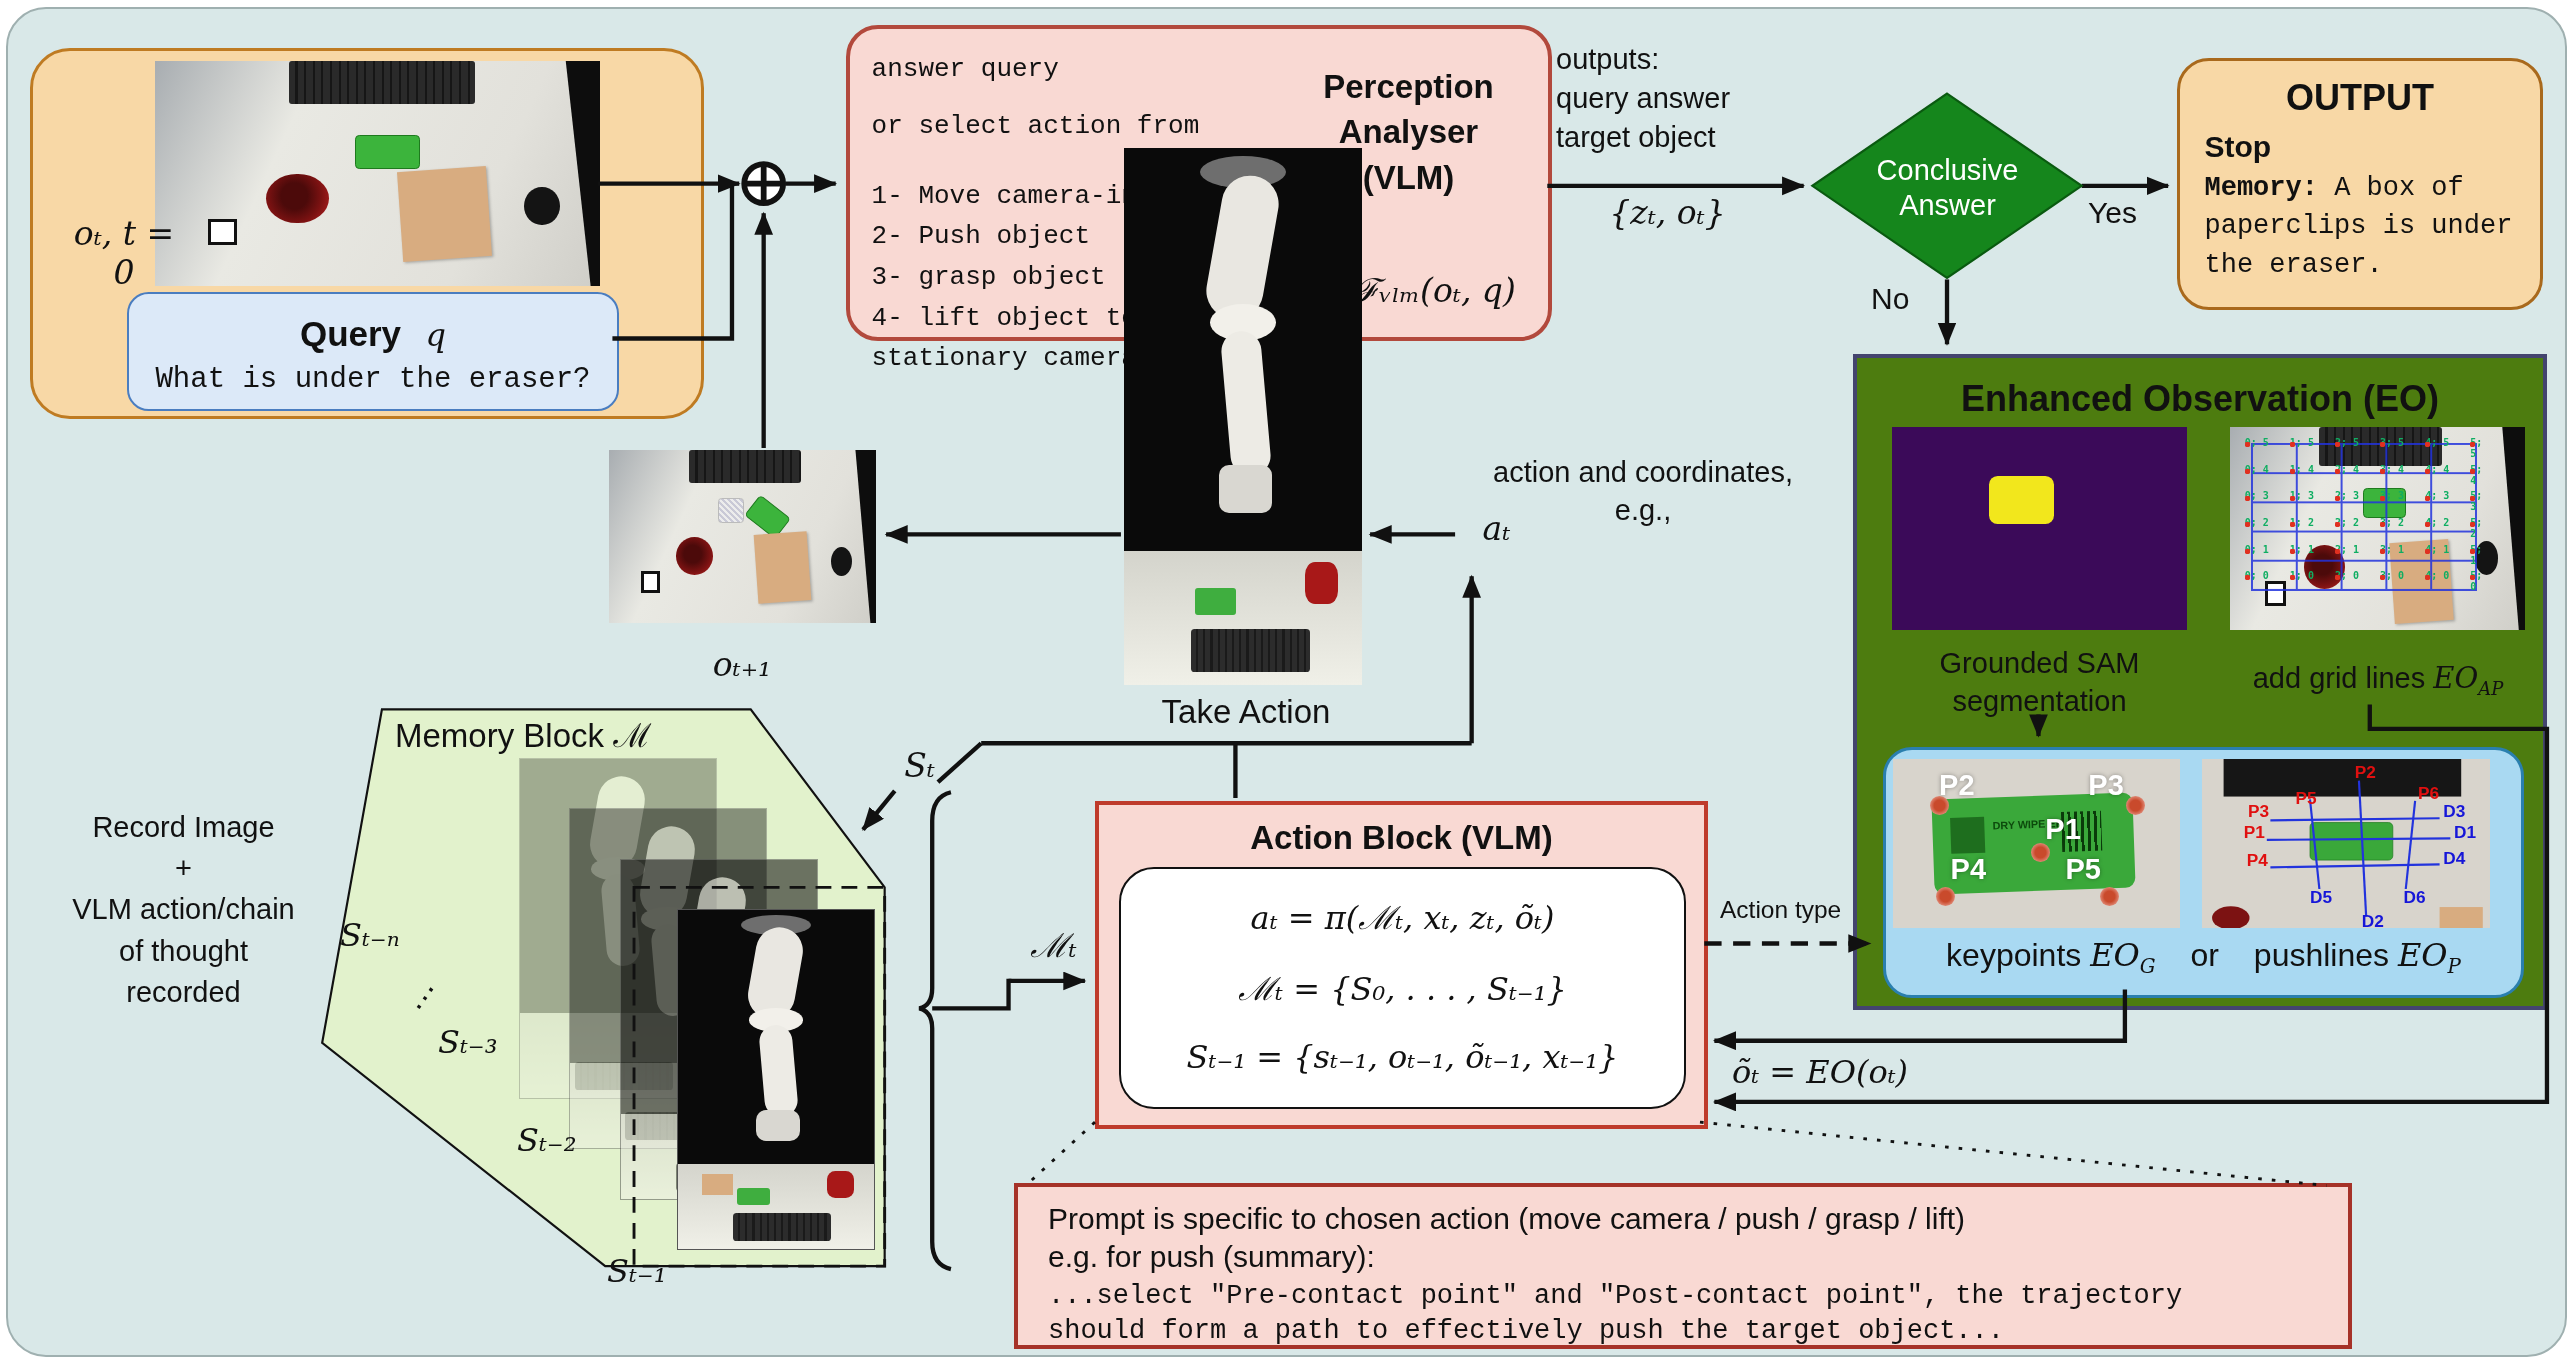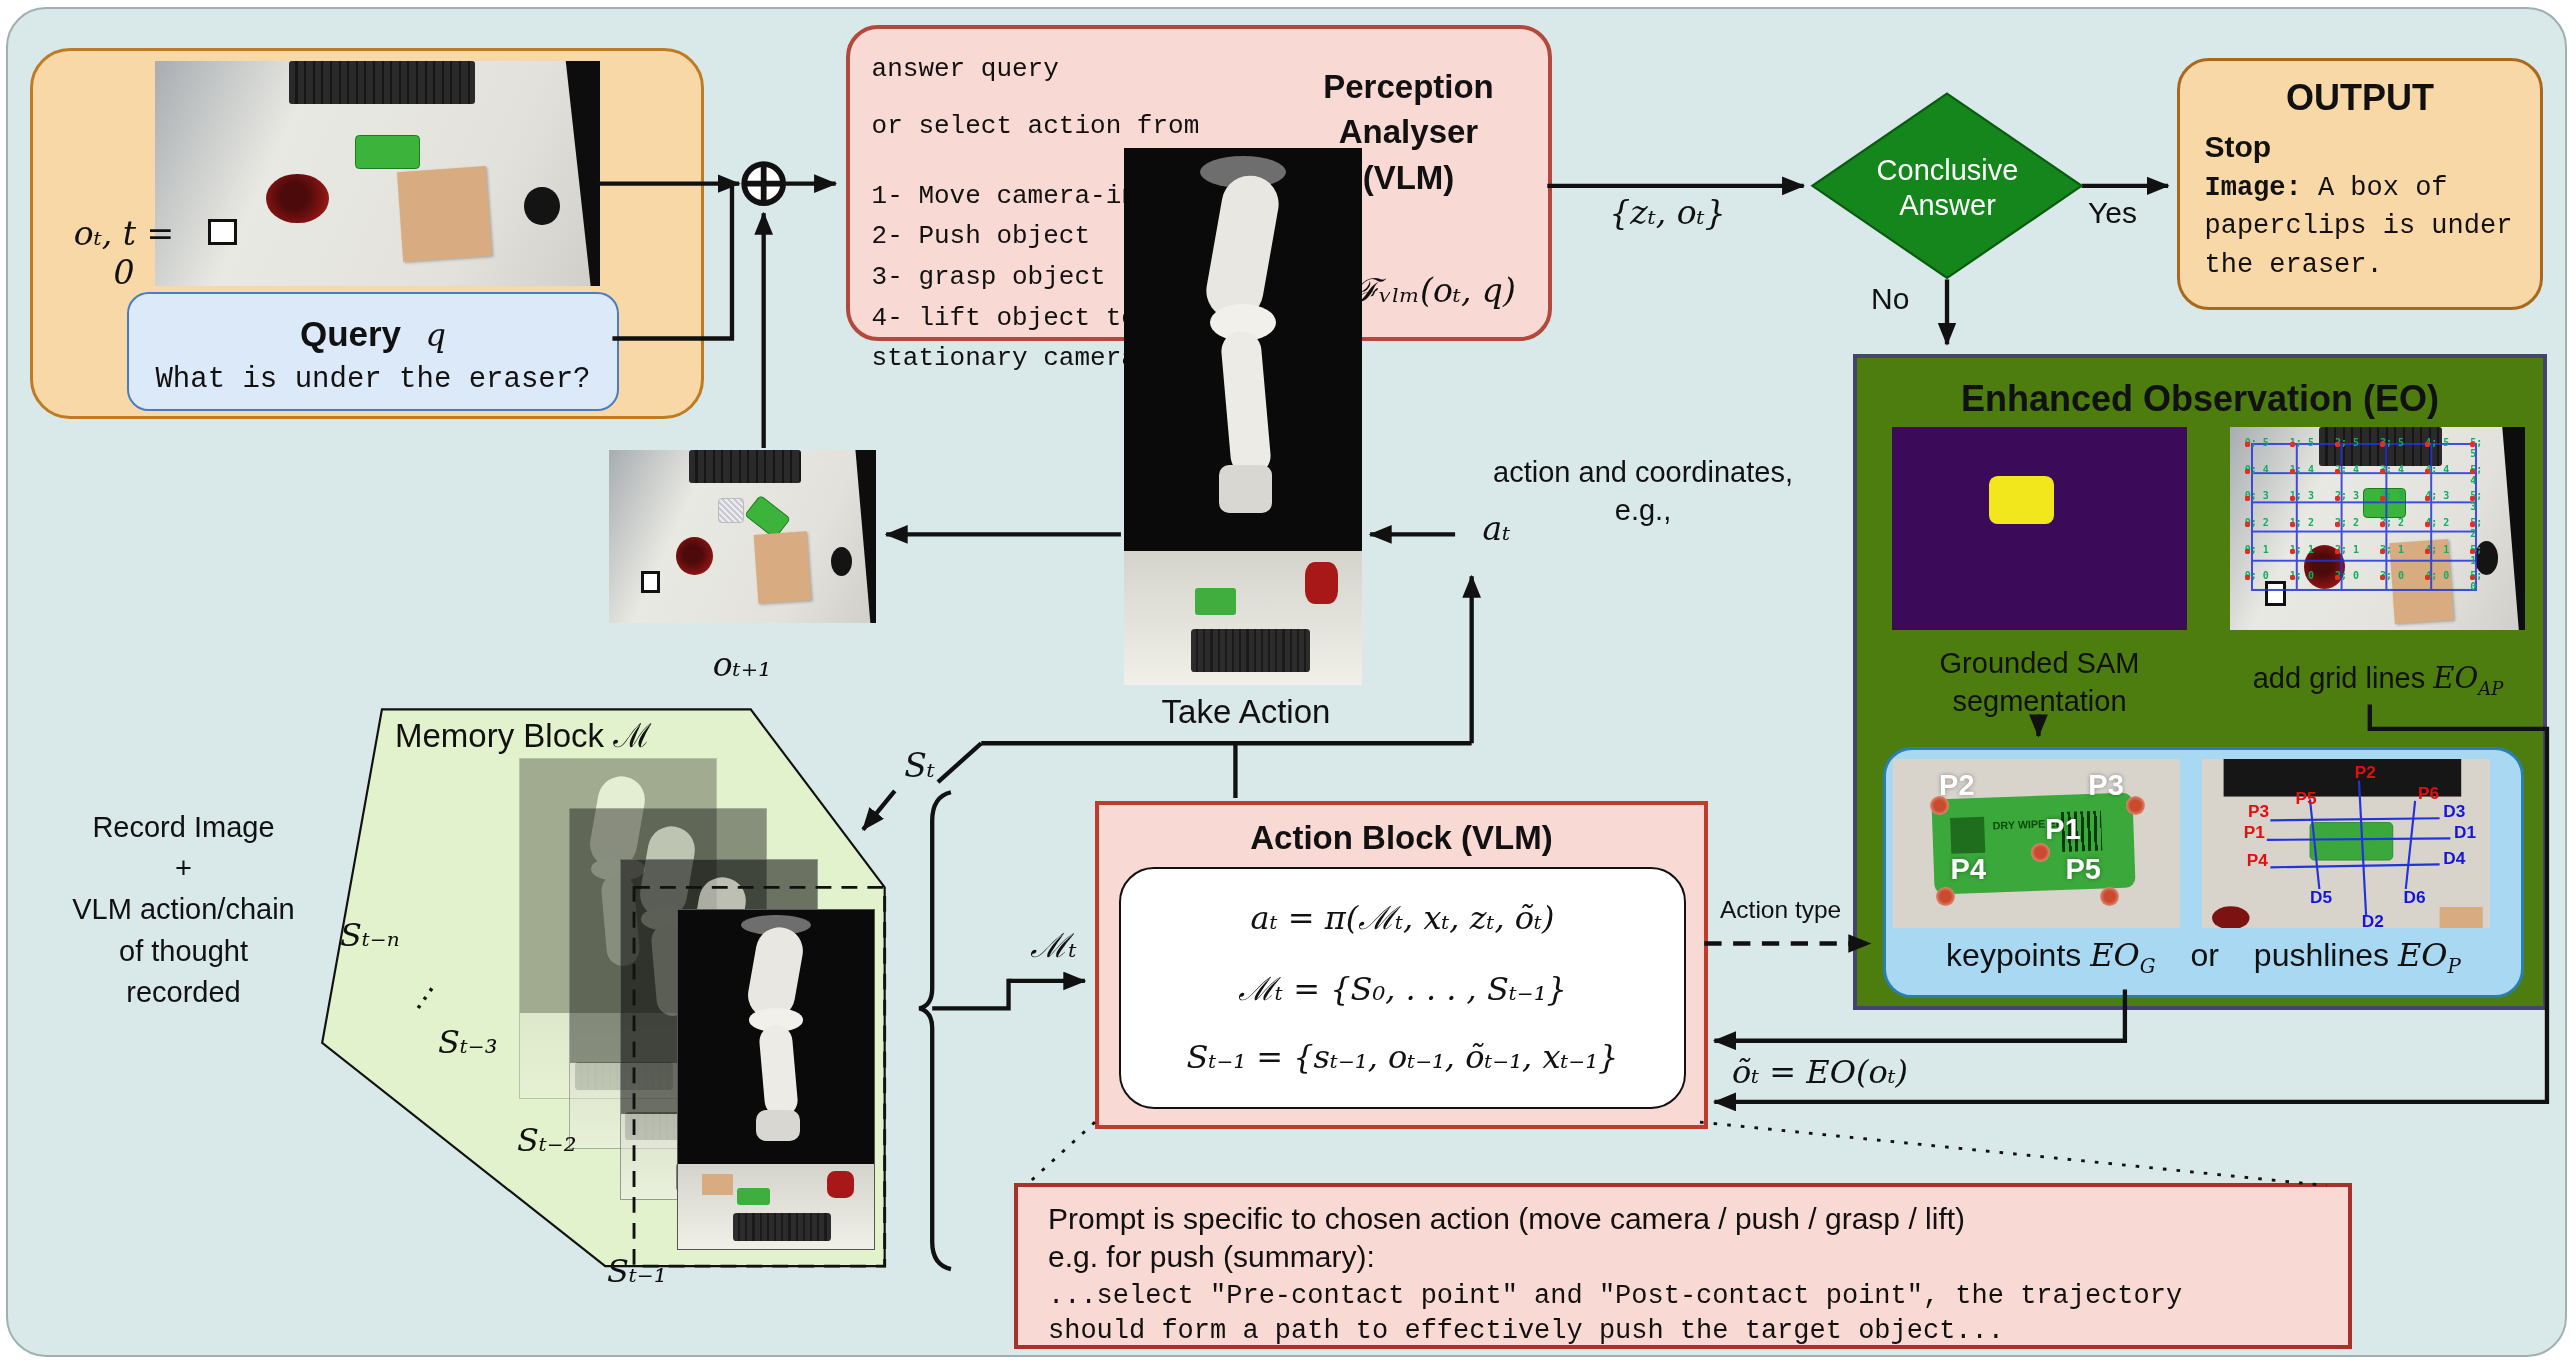--- a/index.html
+++ b/index.html
@@ -151,33 +151,38 @@
         <div class="p-line">stationary camera</div>
       </div>
     <div class="abs perc-title ctr">
         <div class="t-line">Perception</div>
         <div class="t-line">Analyser</div>
         <div class="t-line">(VLM)</div>
       </div>
     <div class="abs perc-formula ser ctr">zₜ = ℱᵥₗₘ(oₜ, q)</div>
   </div>
 
+  <div class="abs outputs-lines">
+      <div class="o-line">outputs:</div>
+      <div class="o-line">query answer</div>
+      <div class="o-line">target object</div>
+    </div>
   <div class="abs tuple ser ctr">{zₜ, oₜ}</div>
 
   <div class="abs diamond-text ctr">
       <div class="d-line">Conclusive</div>
       <div class="d-line">Answer</div>
     </div>
   <div class="abs yes-label">Yes</div>
   <div class="abs no-label">No</div>
 
   <div class="abs output-box z2">
     <div class="abs out-title ctr">OUTPUT</div>
     <div class="abs out-stop">Stop</div>
-    <div class="abs out-text mono"><b>Image:</b> <span>A box of paperclips is under the eraser.</span></div>
+    <div class="abs out-text mono"><b>Memory:</b> <span>A box of paperclips is under the eraser.</span></div>
   </div>
 
   <div class="abs xnext-label ser ctr">xₜ₊₁</div>
   <div class="abs photo photo-robot z2">
     <div class="rb-head"></div>
     <div class="rb-arm1"></div>
     <div class="rb-joint"></div>
     <div class="rb-arm2"></div>
     <div class="rb-wrist"></div>
     <div class="rb-table"></div>

